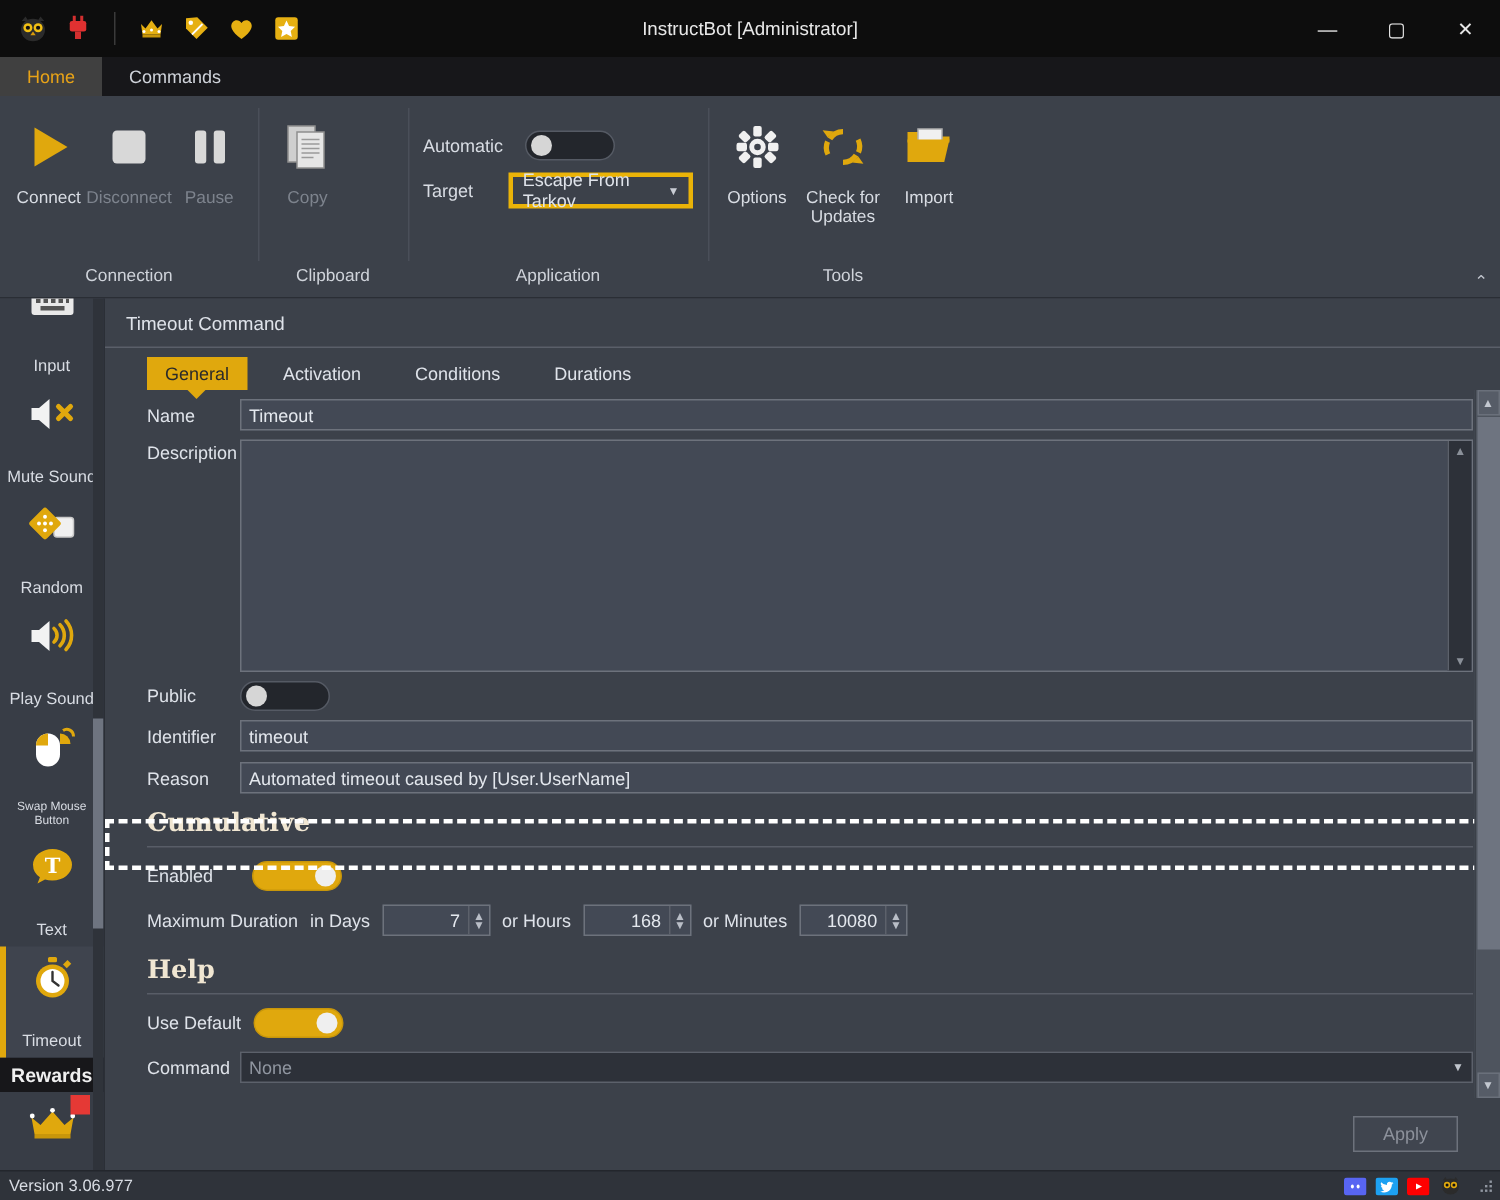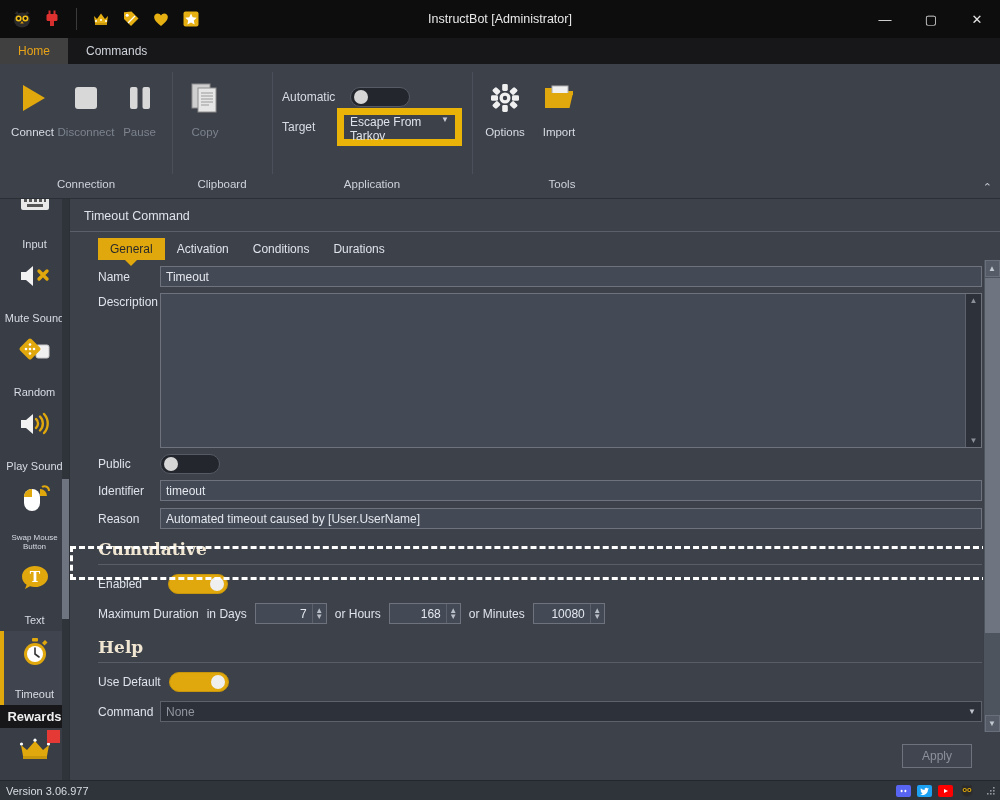--- a/index.html
+++ b/index.html
@@ -73,22 +73,22 @@
     border: 1px solid #555a64; position: relative; flex: none;
   }
   .toggle .knob {
     position: absolute; top: 2px; left: 3px; width: 14px; height: 14px;
     border-radius: 50%; background: #d6d6d6;
   }
   .toggle.on { background: #e0a80d; border-color: #c8960a; }
   .toggle.on .knob { left: auto; right: 3px; background: #efefef; }
 
   .combo {
-    height: 38px; border: 7px solid #eab308; background: #3c414a; color: #dfe3ea;
-    display: flex; align-items: flex-start; padding: 0 6px; font-size: 12px; min-width: 120px;
+    height: 24px; border: 3px solid #eab308; background: #3c414a; color: #dfe3ea;
+    display: flex; align-items: center; padding: 0 6px; font-size: 12px; min-width: 120px;
   }
   .combo .caret { margin-left: auto; font-size: 8px; color: #c8ccd4; padding-left: 10px; }
 
   .ribbon-collapse {
     position: absolute; right: 8px; bottom: 4px; font-size: 11px; color: #c2c6ce;
   }
 
   
   .body { display: flex; height: calc(800px - 38px - 26px - 135px - 20px); }
 
@@ -118,21 +118,21 @@
   .side-scroll {
     position: absolute; right: 0; top: 0; width: 7px; height: 100%; background: #2f333a;
   }
   .side-thumb { position: absolute; left: 0; width: 7px; background: #6e7480; }
 
   
   .main { flex: 1; background: #3c414a; display: flex; flex-direction: column; position: relative; }
   .panel-title { padding: 10px 14px 8px 14px; font-size: 12.5px; color: #dfe3ea; }
   .panel-sep { height: 1px; background: #5a5f69; margin: 0 0 0 0; }
 
-  .tabs { display: flex; padding: 6px 0 0 28px; gap: 0; align-items: flex-end; }
+  .tabs { display: flex; padding: 6px 0 0 28px; gap: 12px; align-items: flex-end; }
   .tab {
     padding: 4px 12px 4px 12px; font-size: 12px; color: #dfe3ea; position: relative;
   }
   .tab.active { background: #e0a80d; color: #2a2a2a; }
   .tab.active::after {
     content: ""; position: absolute; left: 50%; margin-left: -6px; bottom: -6px;
     border-left: 6px solid transparent; border-right: 6px solid transparent;
     border-top: 6px solid #e0a80d;
   }
 
@@ -370,20 +370,33 @@
                 <rect x="2" y="13.2" width="7" height="5.6" rx="1.4"></rect>
                 <rect x="23" y="13.2" width="7" height="5.6" rx="1.4"></rect>
             <rect x="4.6" y="5.6" width="5.6" height="7" rx="1.4" transform="rotate(-45 7.4 9.1)"></rect>
                 <rect x="21.8" y="19.4" width="5.6" height="7" rx="1.4" transform="rotate(-45 24.6 22.9)"></rect>
             <rect x="21.8" y="5.6" width="5.6" height="7" rx="1.4" transform="rotate(45 24.6 9.1)"></rect>
                 <rect x="4.6" y="19.4" width="5.6" height="7" rx="1.4" transform="rotate(45 7.4 22.9)"></rect>
               </g>
           </svg>
         </span>
         <span class="cap">Options</span>
+      </div>
+      <div class="rbtn rbtn-wide">
+        <span class="glyph">
+          <svg width="32" height="32" viewBox="0 0 32 32">
+            <path d="M16 4a12 12 0 00-10.2 5.7l3 1.8A8.5 8.5 0 0116 7.5z" fill="#e0a80d"></path>
+            <path d="M16 28a12 12 0 0010.2-5.7l-3-1.8A8.5 8.5 0 0116 24.5z" fill="#e0a80d"></path>
+            <path d="M5.8 9.7 2.4 4.9 10 5.6z" fill="#e0a80d"></path>
+            <path d="M26.2 22.3l3.4 4.8-7.6-.7z" fill="#e0a80d"></path>
+            <path d="M27.6 10.4a12 12 0 01.3 10l-3.2-1.5a8.5 8.5 0 00-.2-7z" fill="#e0a80d"></path>
+            <path d="M4.4 21.6a12 12 0 01-.3-10l3.2 1.5a8.5 8.5 0 00.2 7z" fill="#e0a80d"></path>
+          </svg>
+        </span>
+        <span class="cap">Check for Updates</span>
       </div>
       <div class="rbtn">
         <span class="glyph">
           <svg width="32" height="32" viewBox="0 0 32 32">
             <path d="M2 6h11l2.5 3H30v4H2z" fill="#e0a80d"></path>
             <rect x="9" y="4" width="16" height="9" fill="#f0f0f0" stroke="#b0b0b0"></rect>
             <path d="M2 11h28l-3.5 15H2z" fill="#e0a80d"></path>
           </svg>
         </span>
         <span class="cap">Import</span>

